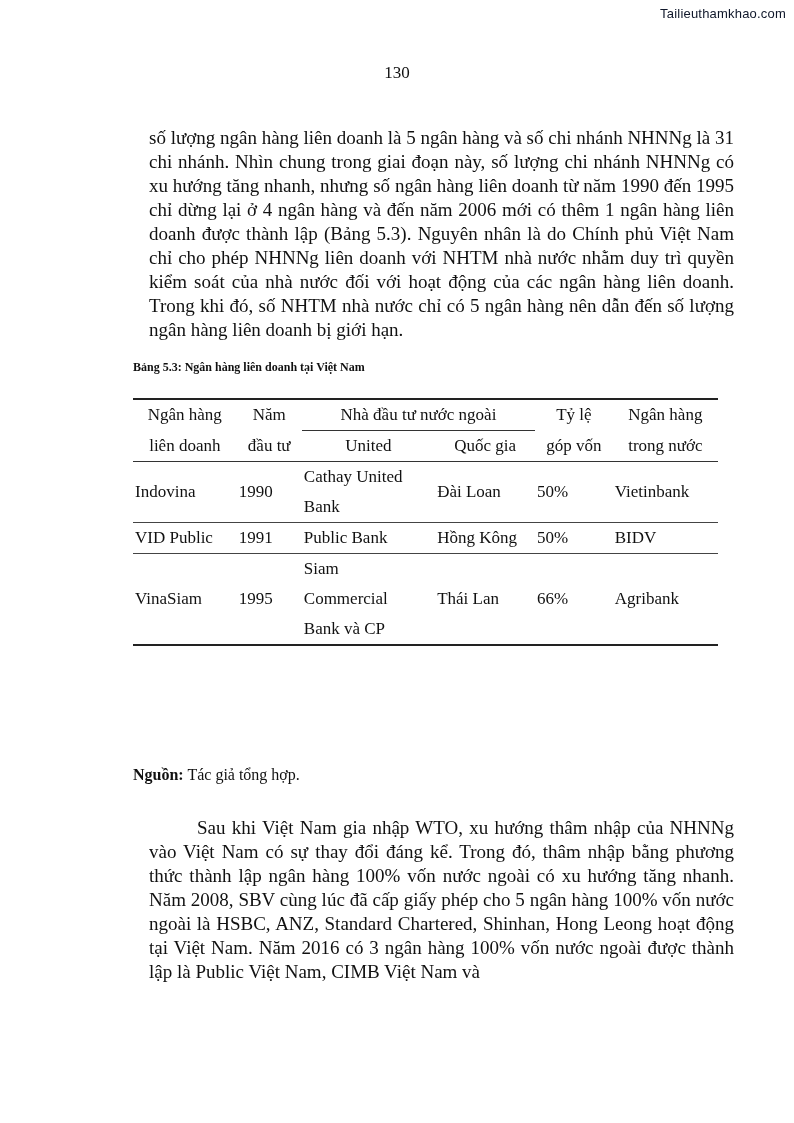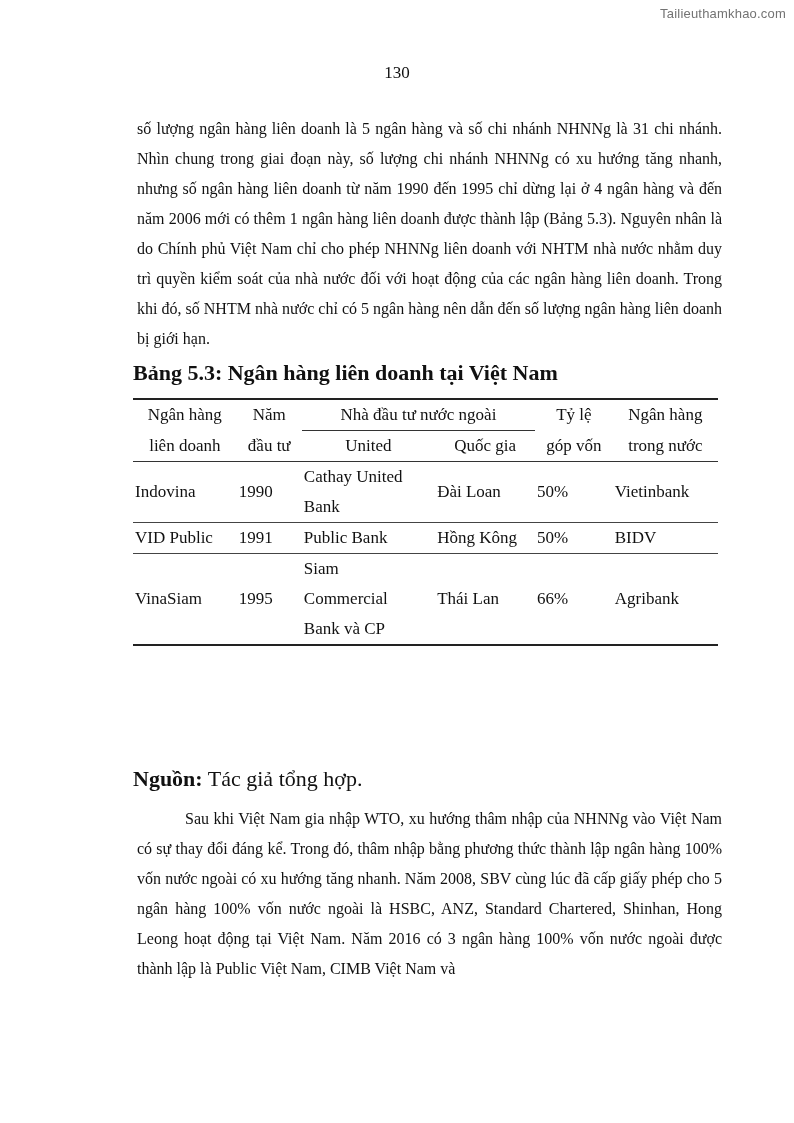--- a/index.html
+++ b/index.html
@@ -1,26 +1,26 @@
 <!DOCTYPE html>
 <html><head>
   <meta charset="utf-8">
   <style>
     html, body { margin: 0; padding: 0; background: #ffffff; }
     body { width: 794px; height: 1123px; position: relative; overflow: hidden;
            font-family: "Liberation Serif", "DejaVu Serif", serif; color: #111; }
     .watermark { position: absolute; top: 6px; right: 8px; font-family: "Liberation Sans", "DejaVu Sans", sans-serif;
-                 font-size: 13px; color: #737373; letter-spacing: 0.2px; }
+                 font-size: 13px; color: #0f172a; letter-spacing: 0.2px; }
     .page-number { position: absolute; top: 63px; left: 0; width: 794px; text-align: center; font-size: 17px; }
-    .para { position: absolute; left: 133px; width: 585px; font-size: 16px; line-height: 30px;
-            text-align: justify; margin: 4px; }
+    .para { position: absolute; left: 133px; width: 585px; font-size: 19px; line-height: 24px;
+            text-align: justify; margin: 16px; }
     .para.p1 { top: 110px; }
     .para.p2 { top: 800px; text-indent: 48px; }
-    .caption { position: absolute; left: 133px; top: 360px; font-size: 22px; font-weight: bold; }
-    .source { position: absolute; left: 133px; top: 766px; font-size: 22px; }
+    .caption { position: absolute; left: 133px; top: 360px; font-size: 12px; font-weight: bold; }
+    .source { position: absolute; left: 133px; top: 766px; font-size: 16px; }
     .source b { font-weight: bold; }
 
     table.t { position: absolute; left: 133px; top: 398px; width: 585px; border-collapse: collapse;
               font-size: 17px; }
     table.t td, table.t th { vertical-align: middle; padding: 0 2px; font-weight: normal;
                              line-height: 30px; }
     table.t thead tr.h1 th { border-top: 2px solid #222; height: 29px; }
     table.t thead tr.h2 th { height: 29px; border-bottom: 1.5px solid #333; }
     table.t th.sub { border-top: 1px solid #333; }
     table.t tbody td { border-bottom: 1px solid #444; }

